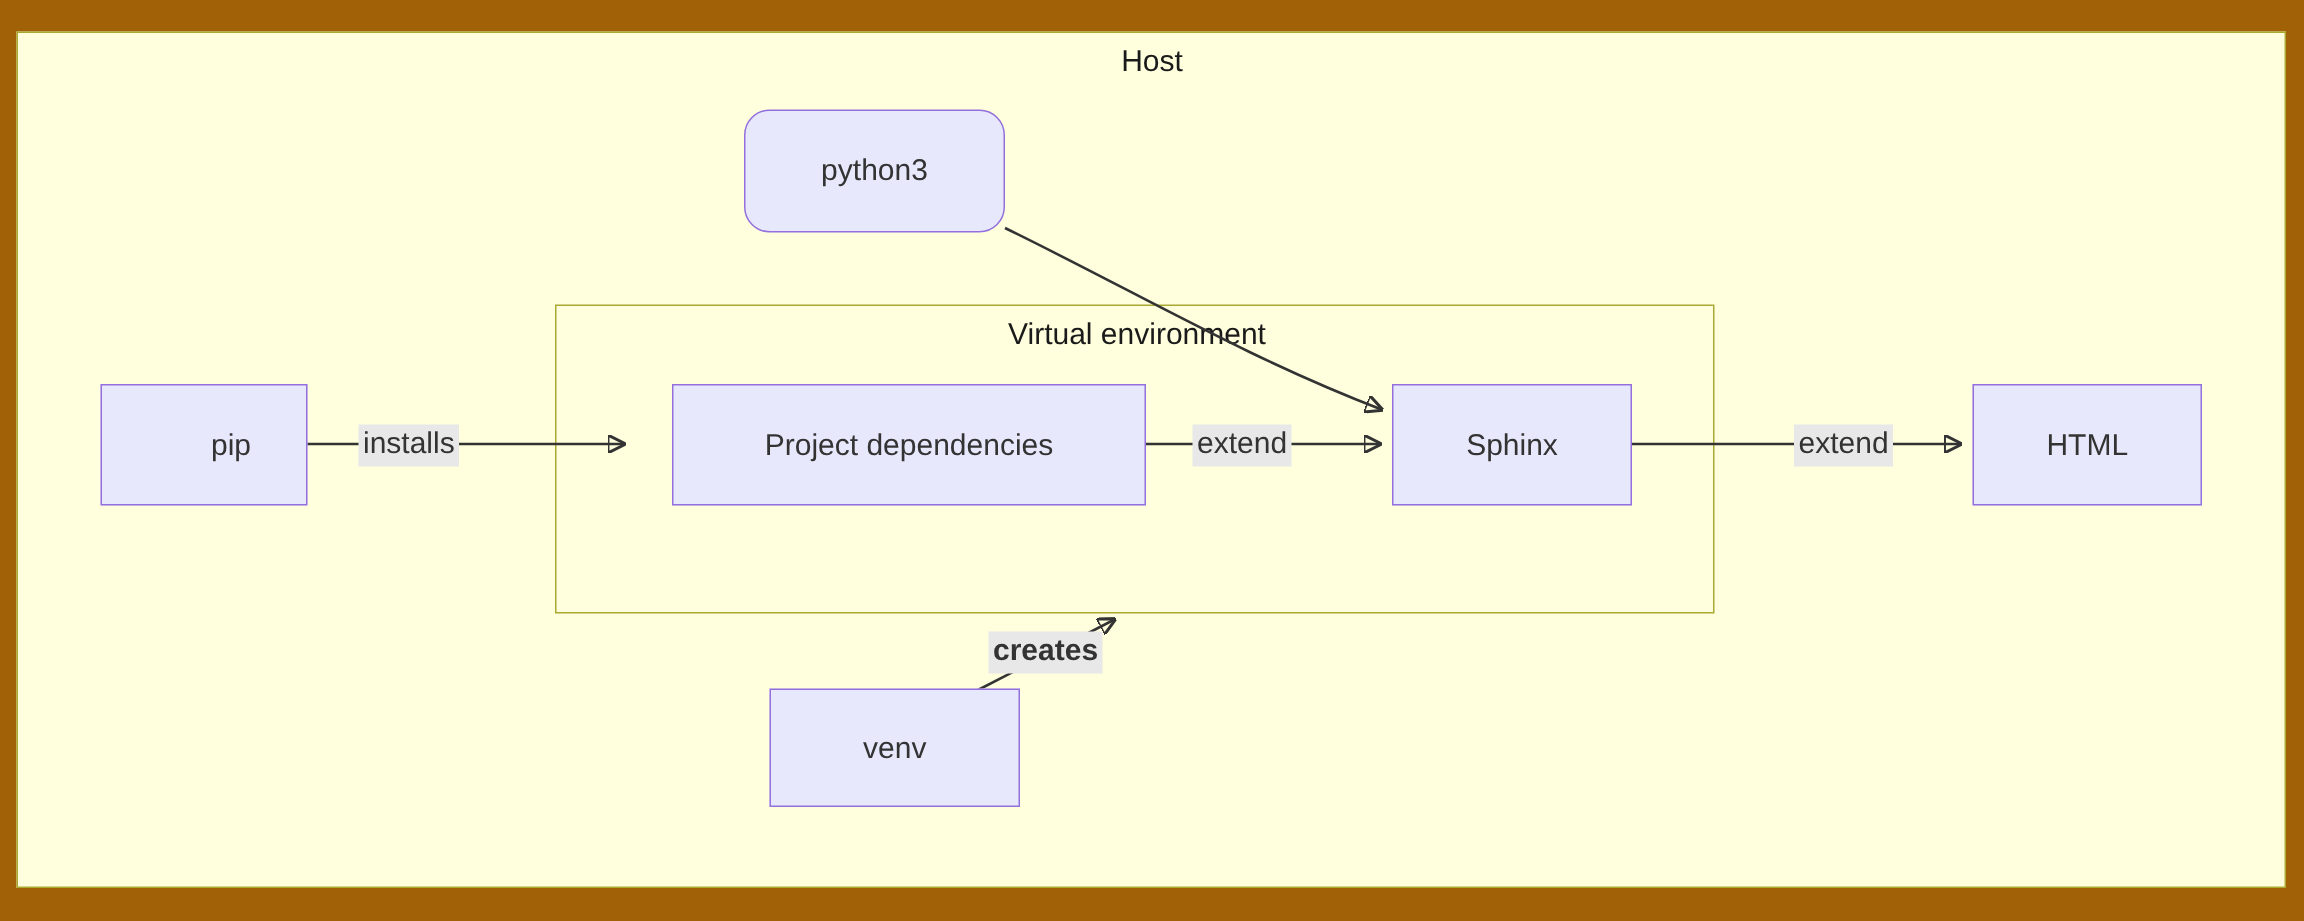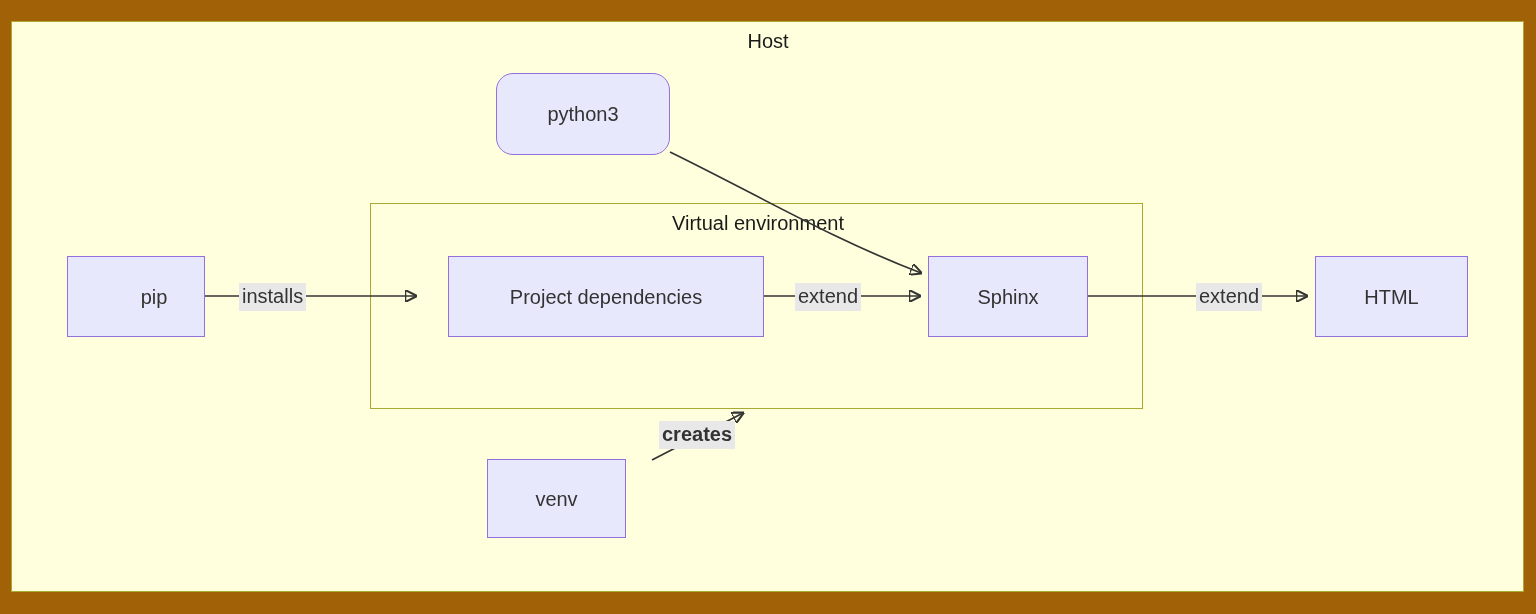--- a/index.html
+++ b/index.html
@@ -108,21 +108,21 @@
   </div>
 
   <div class="node" style="left:928px; top:256px; width:160px; height:81px;">
     <span>Sphinx</span>
   </div>
 
   <div class="node" style="left:1315px; top:256px; width:153px; height:81px;">
     <span>HTML</span>
   </div>
 
-  <div class="node" style="left:487px; top:459px; width:139px; height:79px;justify-content:center;">
+  <div class="node" style="left:513px; top:459px; width:167px; height:79px;justify-content:center;">
     <span>venv</span>
   </div>
 
   <div class="edge-label" style="left:239px; top:283px;">installs</div>
 
   <div class="edge-label" style="left:795px; top:283px;">extend</div>
 
   <div class="edge-label" style="left:1196px; top:283px;">extend</div>
 
   <div class="edge-label" style="left:659px; top:421px;font-weight:bold;">creates</div>

